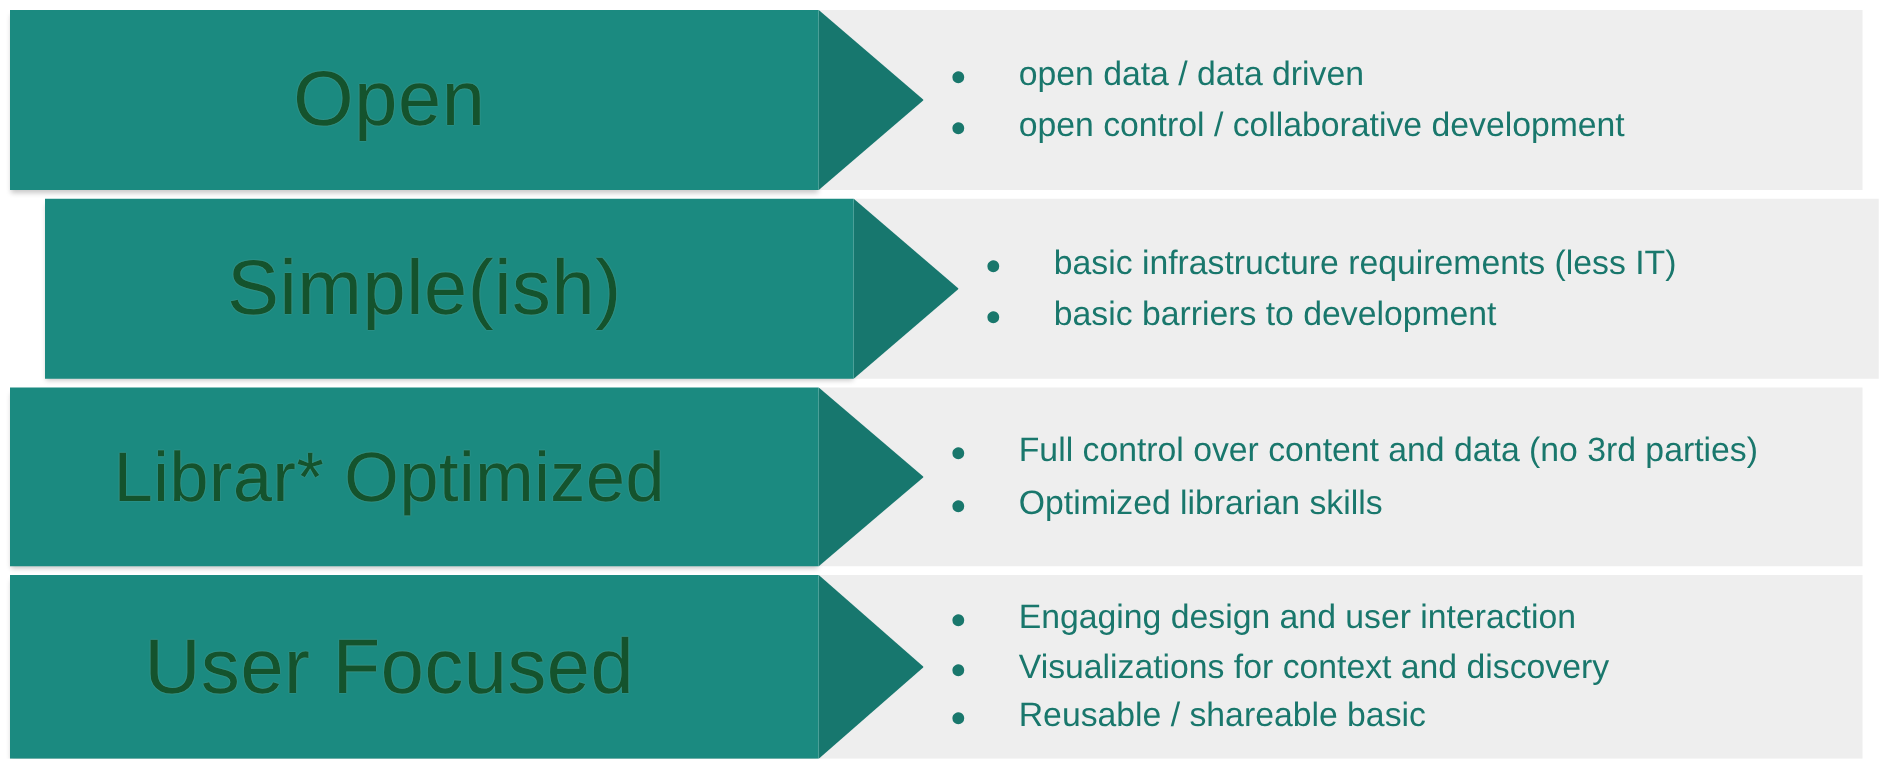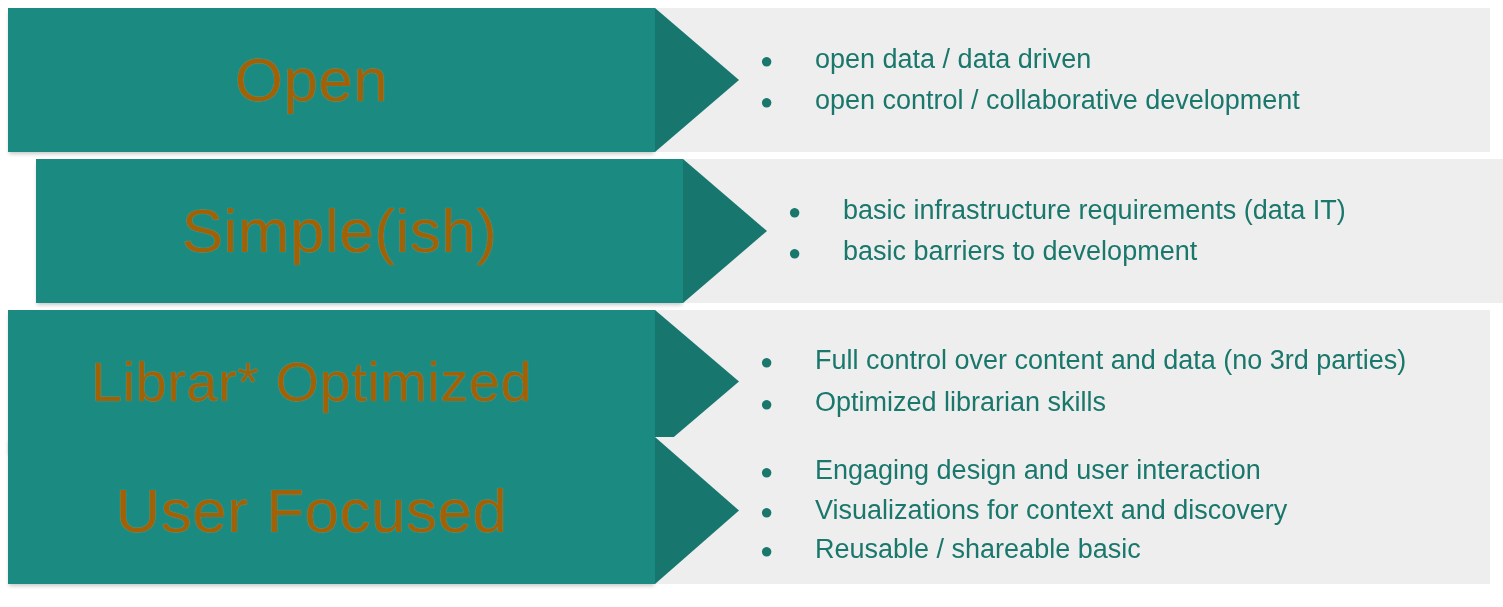--- a/index.html
+++ b/index.html
@@ -66,21 +66,21 @@
   
   .label {
     position: absolute;
     left: 8px;
     width: 647px;
     top: 0;
     bottom: 0;
     display: flex;
     align-items: center;
     justify-content: center;
-    color: #a16207;
+    color: #14532d;
     font-weight: 300;
     font-size: 62px;
     line-height: 1;
     letter-spacing: 0.5px;
     white-space: nowrap;
     padding-right: 40px;
     box-sizing: border-box;
     text-shadow: 0 0 1px rgba(255,255,255,0.35);
   }
 
@@ -111,21 +111,21 @@
     font-size: 22px;
     line-height: inherit;
   }
   .dot::before { content: "\25CF"; }
   .btext { flex: 0 1 auto; }
 
   
   #row-1 { top: 8px;   height: 144px; }
   #row-2 { top: 159px; height: 144px; margin-left: 28px; }
   #row-3 { top: 310px; height: 143px; }
-  #row-4 { top: 437px; height: 147px; }
+  #row-4 { top: 460px; height: 147px; }
 
   #row-3 .label { font-size: 56px; }
   #row-4 .bullet-row { line-height: 1.48; }
 </style>
 </head>
 <body>
 
 <div id="stage">
 
   <div class="row" id="row-1">
@@ -146,21 +146,21 @@
   </div>
 
   <div class="row" id="row-2">
     <div class="panel"></div>
     <div class="bar"></div>
     <div class="head"></div>
     <div class="label">Simple(ish)</div>
     <div class="bullets">
       <div class="bullet-row">
         <span class="dot"></span>
-        <span class="btext">basic infrastructure requirements (data IT)</span>
+        <span class="btext">basic infrastructure requirements (less IT)</span>
       </div>
       <div class="bullet-row">
         <span class="dot"></span>
         <span class="btext">basic barriers to development</span>
       </div>
     </div>
   </div>
 
   <div class="row" id="row-3">
     <div class="panel"></div>

